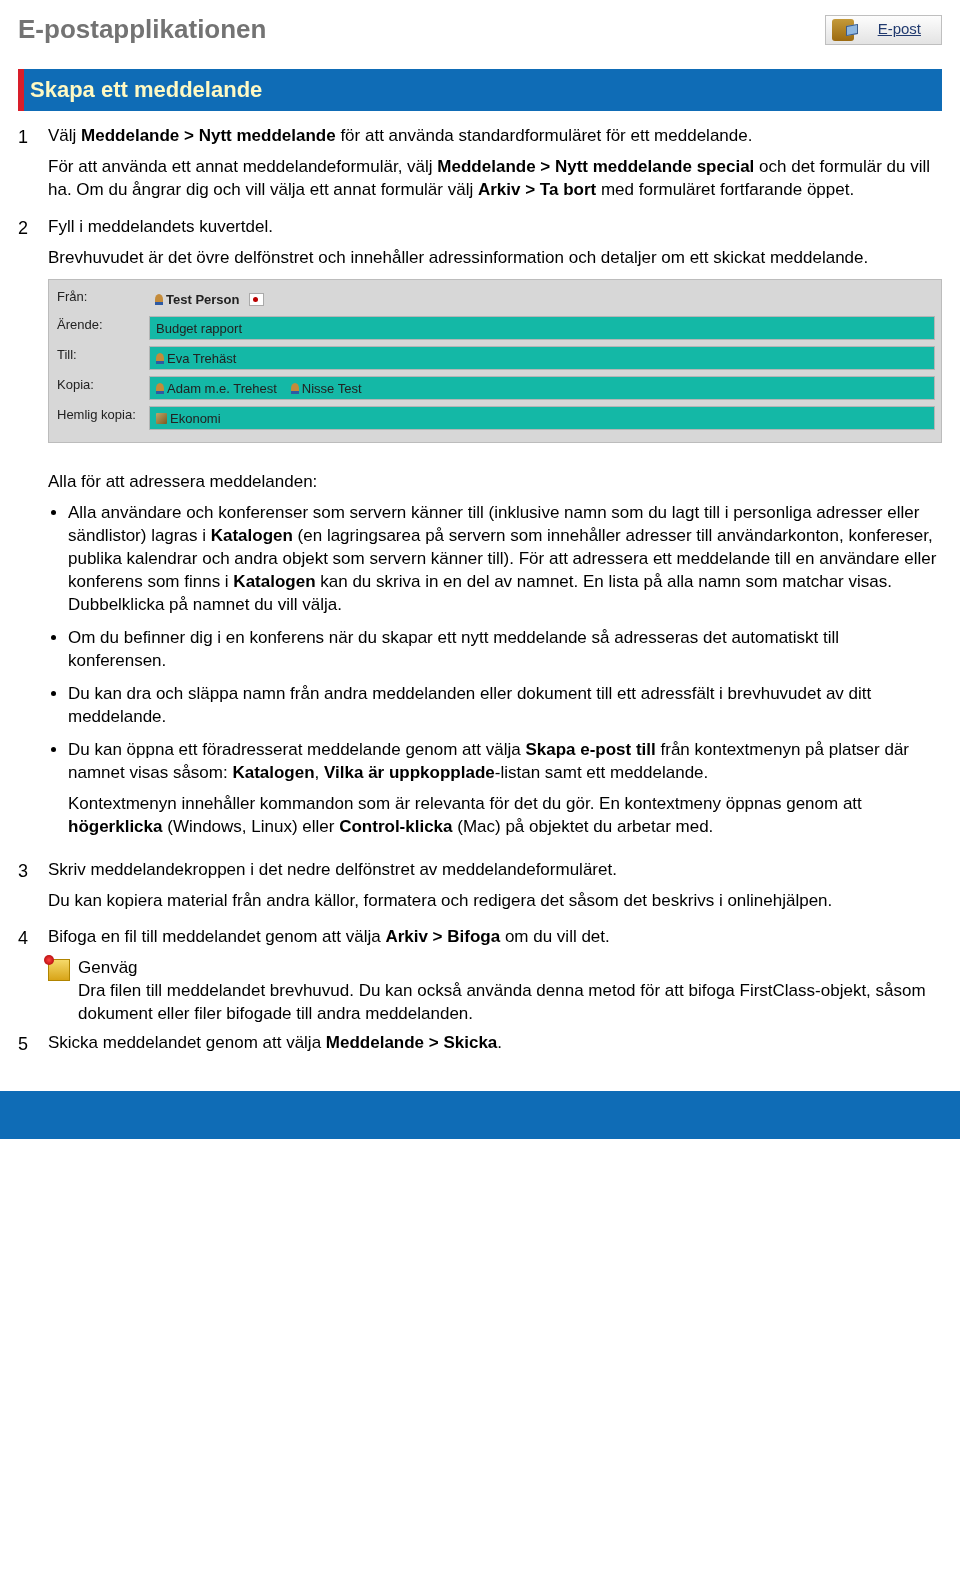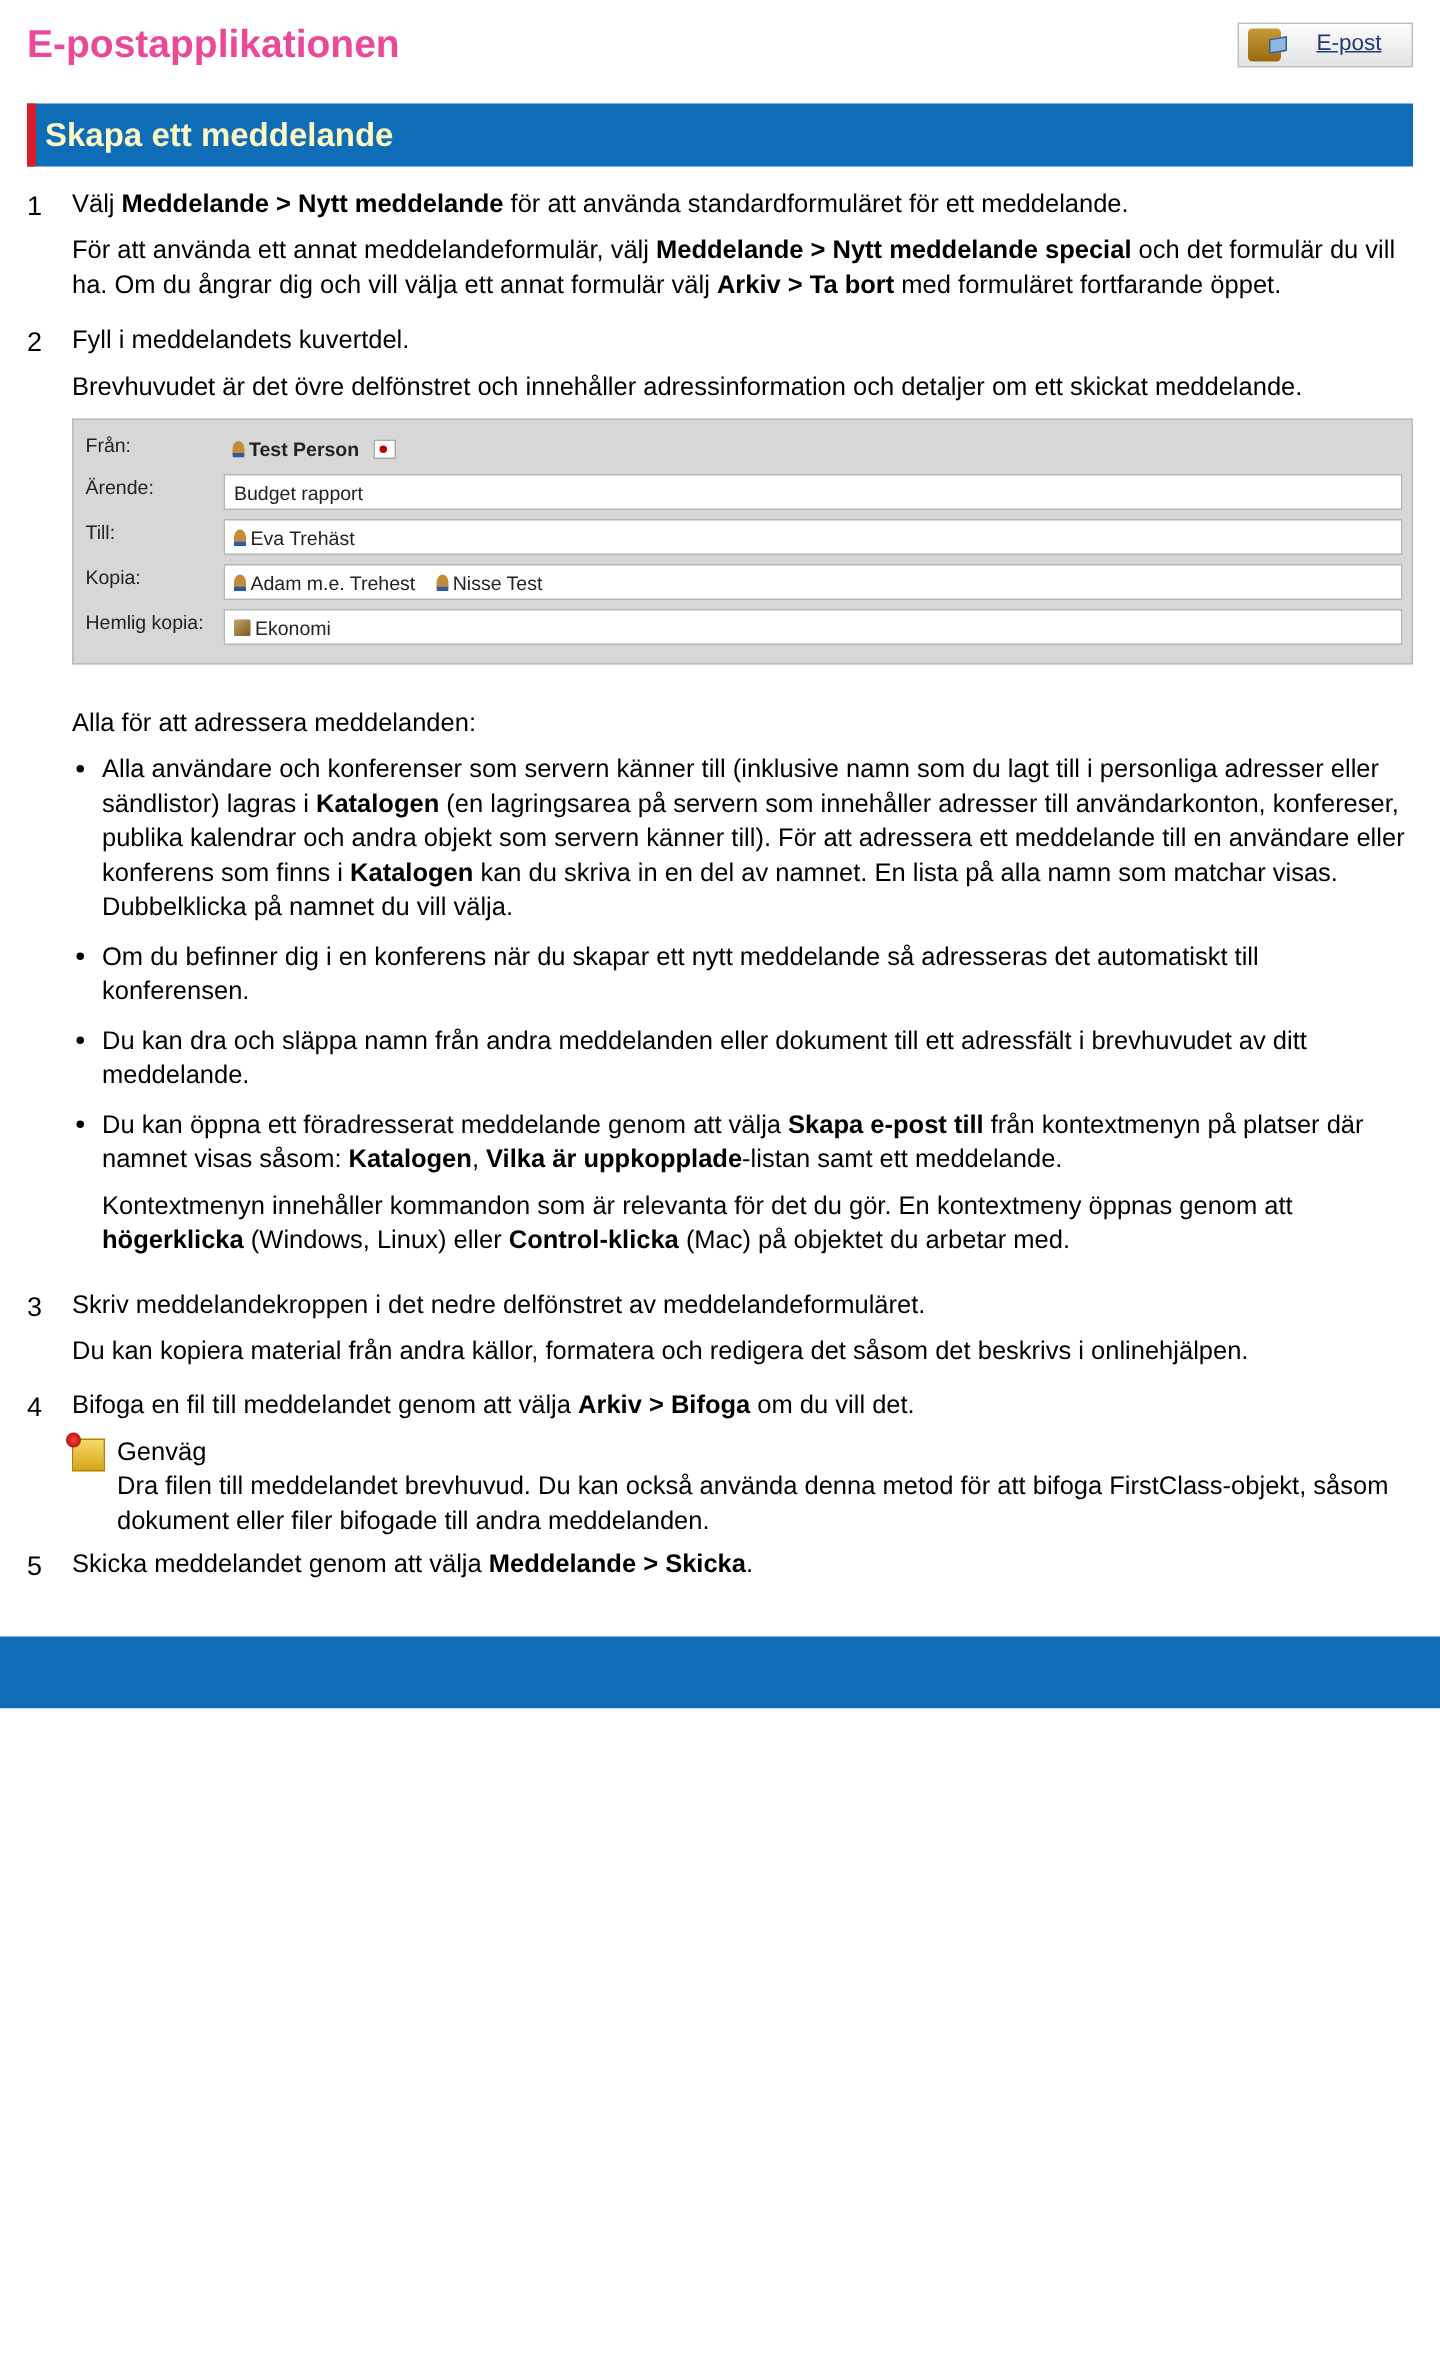--- a/index.html
+++ b/index.html
@@ -13,21 +13,21 @@
   }
   .page {
     padding: 12px 18px 0 18px;
   }
   .header-row {
     display: flex;
     justify-content: space-between;
     align-items: center;
   }
   .app-title {
-    color: #ec4899;
+    color: #737373;
     font-weight: bold;
     font-size: 26px;
   }
   .epost-box {
     display: flex;
     align-items: center;
     gap: 24px;
     border: 1px solid #bfbfbf;
     background: linear-gradient(#fdfdfd, #e3e3e3);
     padding: 3px 20px 3px 6px;
@@ -97,21 +97,21 @@
     align-items: flex-start;
     margin-bottom: 6px;
   }
   .flabel {
     width: 92px;
     flex-shrink: 0;
     padding-left: 2px;
   }
   .fval {
     flex: 1;
-    background: #ffffff;
+    background: #14b8a6;
     border: 1px solid #b5b5b5;
     padding: 2px 6px;
     height: 18px;
     display: flex;
     align-items: center;
     gap: 14px;
   }
   .frow.noval .fval { background: transparent; border: none; }
   .person-icon {
     display: inline-block;

